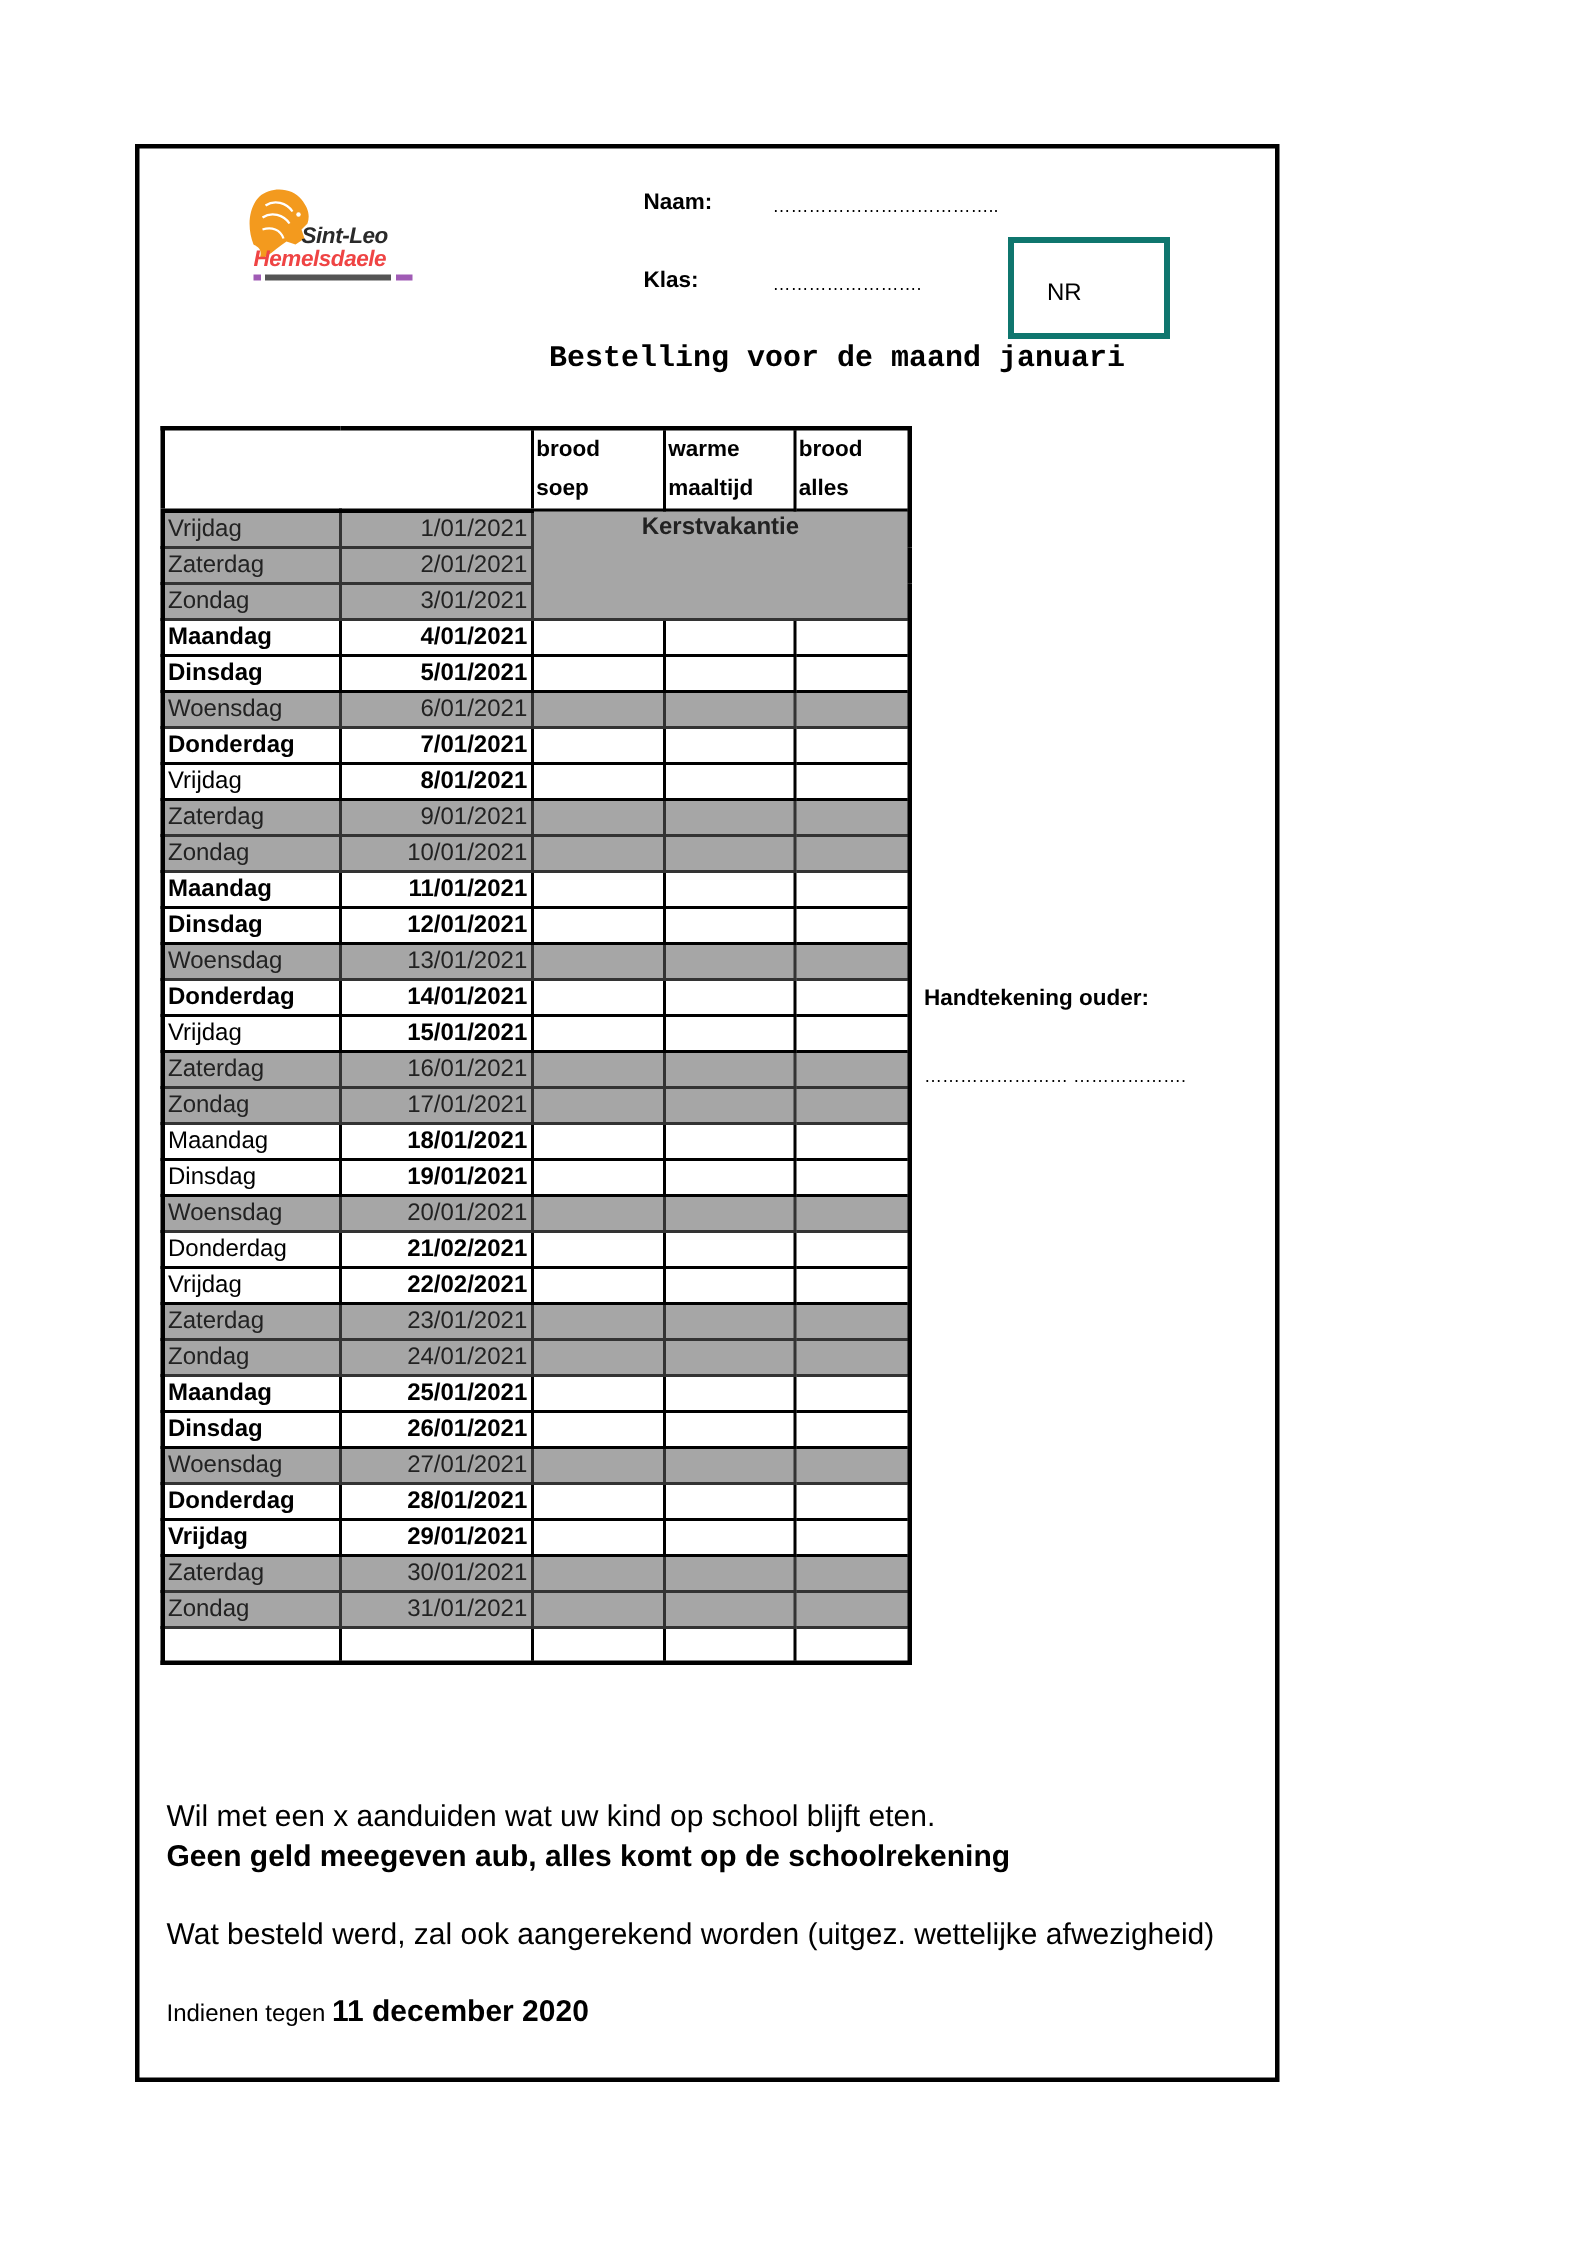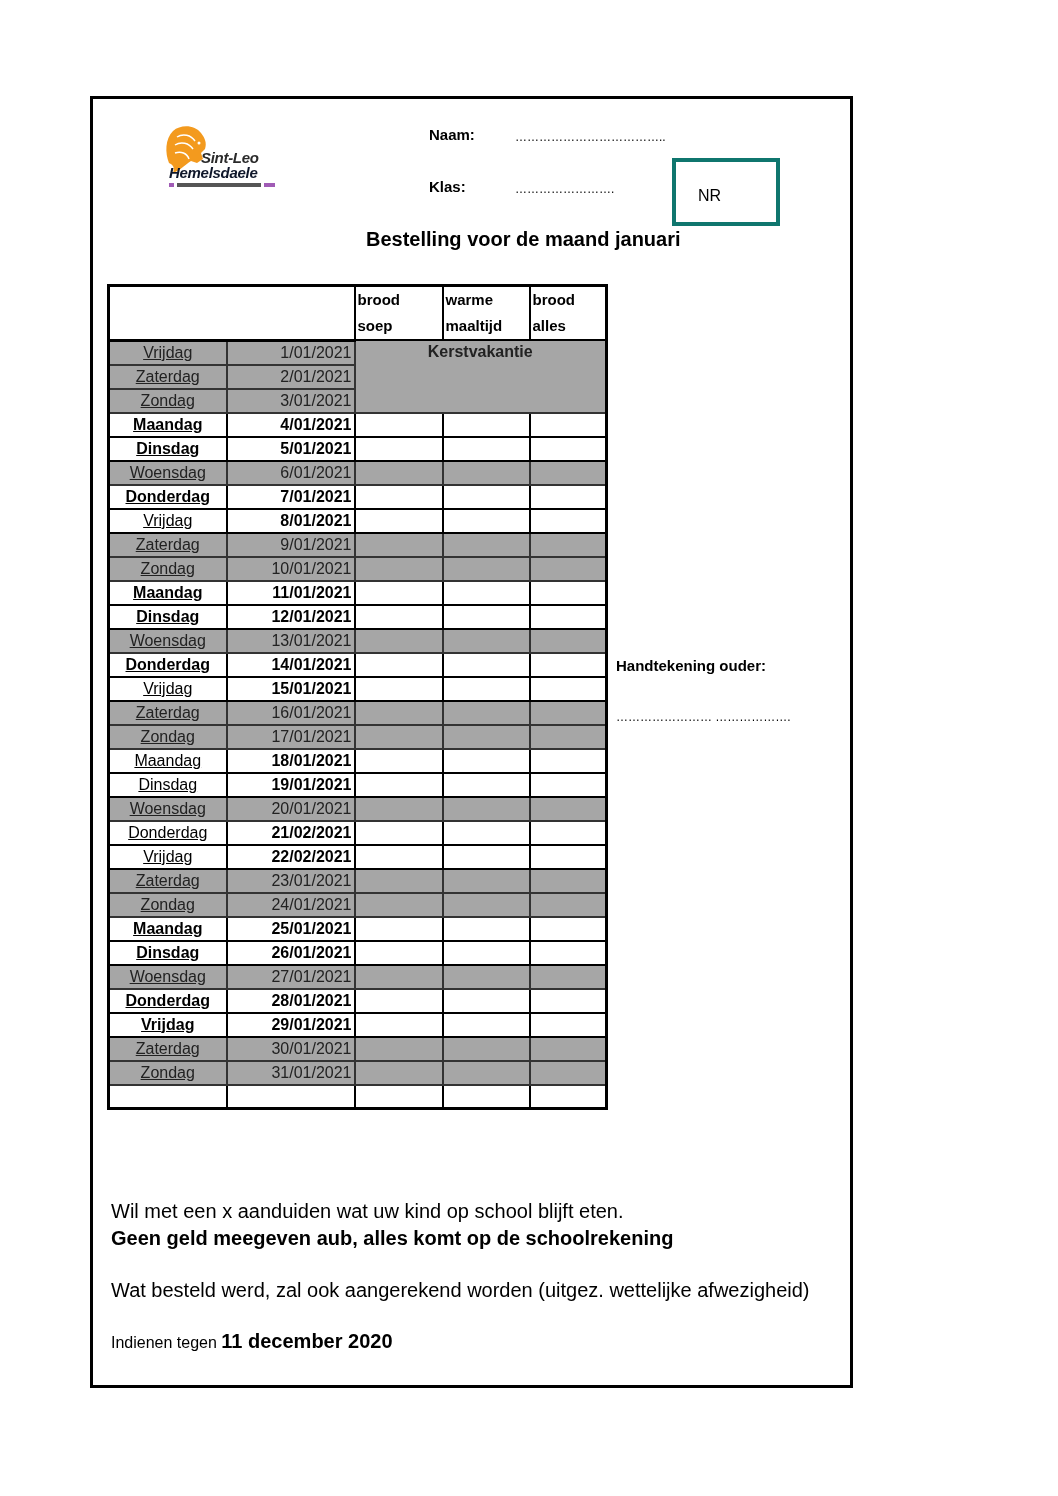--- a/index.html
+++ b/index.html
@@ -1,32 +1,32 @@
 <!DOCTYPE html>
 <html><head>
 <meta charset="utf-8">
 <style>
   html, body { margin: 0; padding: 0; background: #ffffff; }
   body { width: 1058px; height: 1496px; position: relative; font-family: "Liberation Sans", "DejaVu Sans", sans-serif; color: #000; overflow: hidden; }
   .frame { position: absolute; left: 90px; top: 96px; width: 757px; height: 1286px; border: 3px solid #000; box-sizing: content-box; }
   .logo { position: absolute; left: 163px; top: 123px; width: 120px; height: 70px; font-style: italic; }
   .logo .lion { position: absolute; left: 0; top: 0; width: 48px; height: 50px; }
   .logo .name1 { position: absolute; left: 38px; top: 27px; font-size: 15px; font-weight: bold; color: #2a2a2a; letter-spacing: -0.3px; line-height: 15px; }
-  .logo .name2 { position: absolute; left: 6px; top: 42px; font-size: 15px; font-weight: bold; color: #0f172a; letter-spacing: -0.3px; line-height: 15px; }
+  .logo .name2 { position: absolute; left: 6px; top: 42px; font-size: 15px; font-weight: bold; color: #ef4444; letter-spacing: -0.3px; line-height: 15px; }
   .logo .sub { position: absolute; left: 6px; top: 60px; width: 106px; height: 4px; background: linear-gradient(to right, #a05bb5 0 5px, #fff 5px 8px, #555 8px 92px, #fff 92px 95px, #a05bb5 95px); }
   .lbl { position: absolute; font-weight: bold; font-size: 15px; }
   .dots { position: absolute; font-size: 12px; letter-spacing: 0px; }
   .nrbox { position: absolute; left: 672px; top: 158px; width: 100px; height: 60px; border: 4px solid #0f766e; box-sizing: content-box; }
   .nrbox span { position: absolute; left: 22px; top: 25px; font-size: 16px; }
-  .title { position: absolute; left: 366px; top: 228px; font-size: 20px; font-weight: bold; }
+  .title { position: absolute; left: 366px; top: 228px; font-size: 20px; font-weight: bold; font-family: Liberation Mono, monospace; }
   table.order { position: absolute; left: 107px; top: 284px; border-collapse: collapse; border: 3px solid #000; }
   table.order td { border: 2px solid #000; height: 22px; padding: 0 2px; font-size: 16px; line-height: 22px; box-sizing: border-box; white-space: nowrap; }
   table.order tr.head td { height: 53px; vertical-align: bottom; font-weight: bold; font-size: 15px; line-height: 26px; }
   table.order tr.head td.blank { border-bottom: 3px solid #000; }
-  td.day { width: 118px; text-align: center; text-decoration: underline; }
+  td.day { width: 118px; text-align: left; }
   td.date { width: 128px; text-align: right; }
   td.c1 { width: 88px; }
   td.c2 { width: 87px; }
   td.c3 { width: 77px; }
   tr.grey td { background: #a6a6a6; color: #222; }
   tr.grey td { border-color: #333; }
   td.b { font-weight: bold; }
   td.vak { background: #a6a6a6; color: #fff; font-size: 26px; font-weight: bold; text-align: center; vertical-align: top; line-height: 40px; border: 2px solid #333; margin-top: 24px; }
   tr.empty td { height: 24px; }
   .sign-lbl { position: absolute; left: 616px; top: 657px; font-weight: bold; font-size: 15px; }

